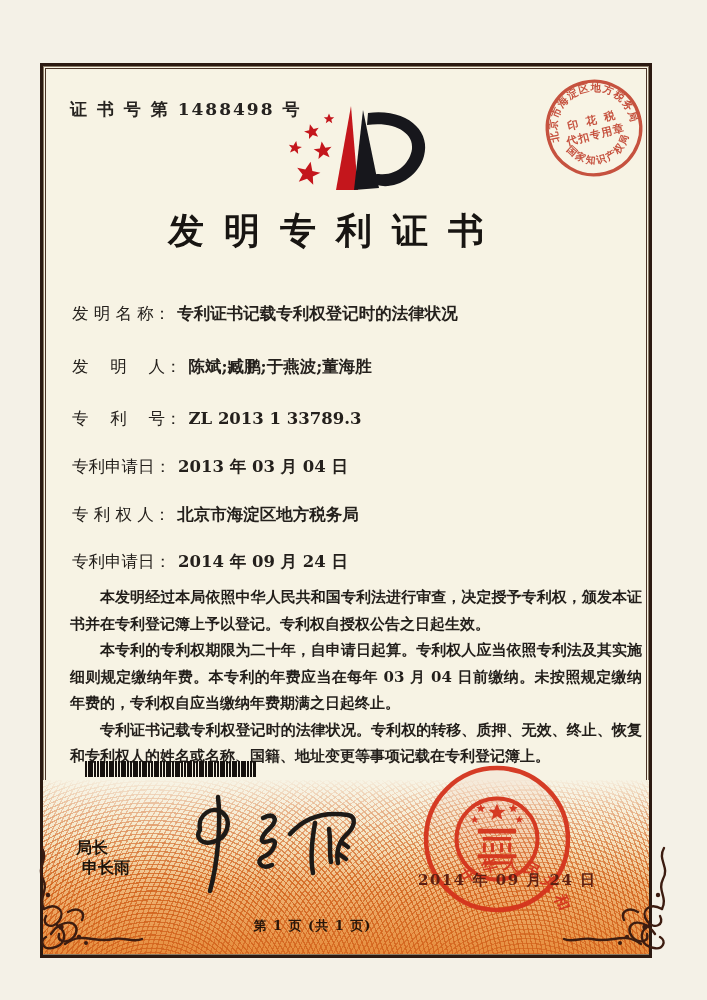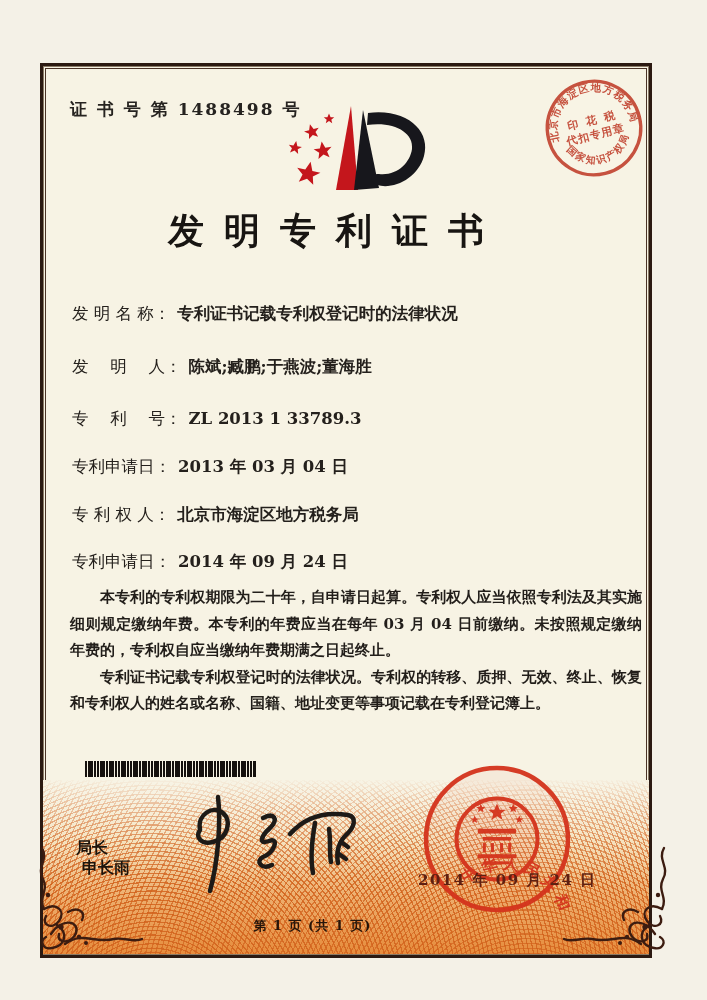--- a/index.html
+++ b/index.html
@@ -131,20 +131,21 @@
     <span class="f-label">专利申请日：</span><span class="f-value">2013 年 03 月 04 日</span>
   </div>
   <div class="field-row" style="top:504px">
     <span class="f-label">专 利 权 人：</span><span class="f-value">北京市海淀区地方税务局</span>
   </div>
   <div class="field-row" style="top:551px">
     <span class="f-label">专利申请日：</span><span class="f-value">2014 年 09 月 24 日</span>
   </div>
 
   <div class="body-text">
+    <p>本发明经过本局依照中华人民共和国专利法进行审查，决定授予专利权，颁发本证书并在专利登记簿上予以登记。专利权自授权公告之日起生效。</p>
     <p>本专利的专利权期限为二十年，自申请日起算。专利权人应当依照专利法及其实施细则规定缴纳年费。本专利的年费应当在每年 03 月 04 日前缴纳。未按照规定缴纳年费的，专利权自应当缴纳年费期满之日起终止。</p>
     <p>专利证书记载专利权登记时的法律状况。专利权的转移、质押、无效、终止、恢复和专利权人的姓名或名称、国籍、地址变更等事项记载在专利登记簿上。</p>
   </div>
 
   <div class="barcode"></div>
 
   <div class="band"></div>
 
   <div class="director-title">局长</div>
   <div class="director-name">申长雨</div>

